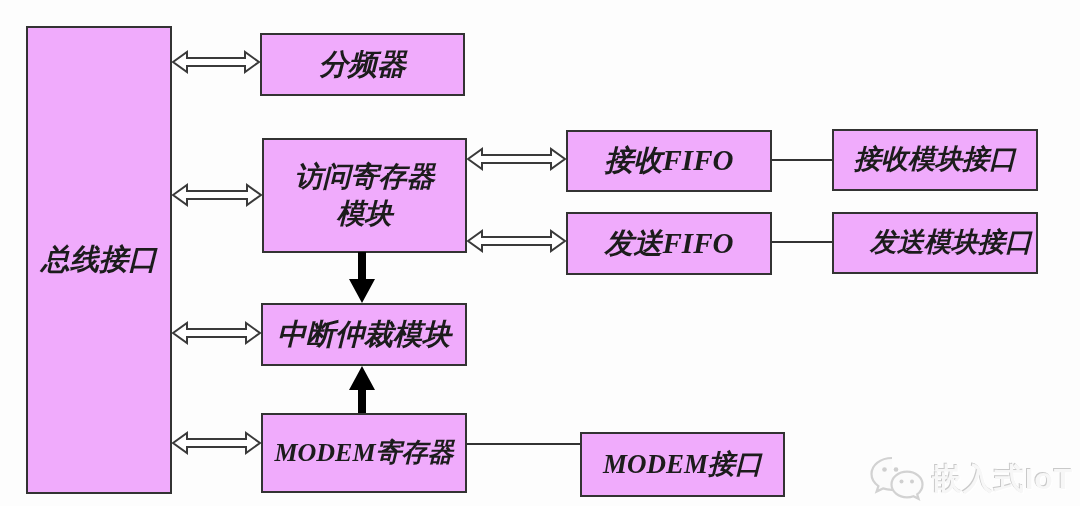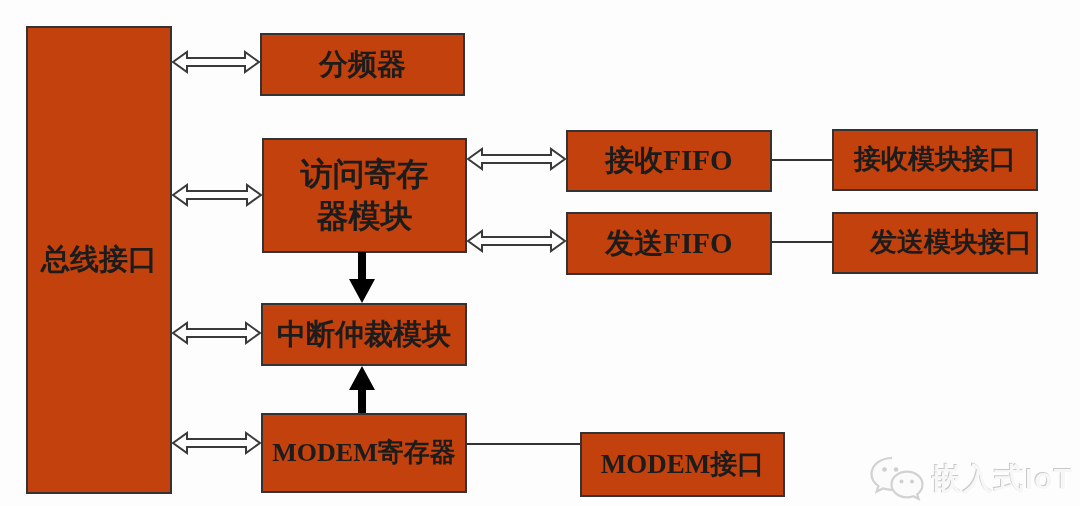--- a/index.html
+++ b/index.html
@@ -10,35 +10,36 @@
   #stage {
     position: relative;
     width: 1080px;
     height: 506px;
     background: #fdfdfd;
     font-family: "Liberation Serif", "DejaVu Serif", serif;
     overflow: hidden;
   }
   .box {
     position: absolute;
-    background: #c2410c;
+    background: #f0abfc;
     border: 2px solid #333333;
     display: flex;
     align-items: center;
     justify-content: center;
     text-align: center;
     color: #1c1c1c;
     font-weight: bold;
     box-sizing: border-box;
     line-height: 1.3;
+    font-style: italic;
   }
   
   #node-bus          { left: 26px;  top: 20px;  width: 146px; height: 468px; font-size: 29px; margin-top: 6px; }
   #node-divider      { left: 260px; top: 33px;  width: 205px; height: 63px;  font-size: 29px; }
-  #node-reg-access   { left: 262px; top: 138px; width: 205px; height: 115px; font-size: 32px; padding: 0 22px; }
+  #node-reg-access   { left: 262px; top: 138px; width: 205px; height: 115px; font-size: 28px; padding: 0 22px; }
   #node-rx-fifo      { left: 566px; top: 130px; width: 206px; height: 62px;  font-size: 29px; }
   #node-rx-module-if { left: 832px; top: 129px; width: 206px; height: 62px;  font-size: 27px; }
   #node-tx-fifo      { left: 566px; top: 212px; width: 206px; height: 63px;  font-size: 29px; }
   #node-tx-module-if { left: 832px; top: 212px; width: 206px; height: 62px;  font-size: 27px; padding-left: 32px; }
   #node-int-arbiter  { left: 261px; top: 303px; width: 206px; height: 63px;  font-size: 29px; }
   #node-modem-reg    { left: 261px; top: 413px; width: 206px; height: 80px;  font-size: 26px; }
   #node-modem-if     { left: 580px; top: 413px; width: 205px; height: 65px;  font-size: 27px; margin-top: 19px; }
 
   .edge { position: absolute; }
   .hline {

